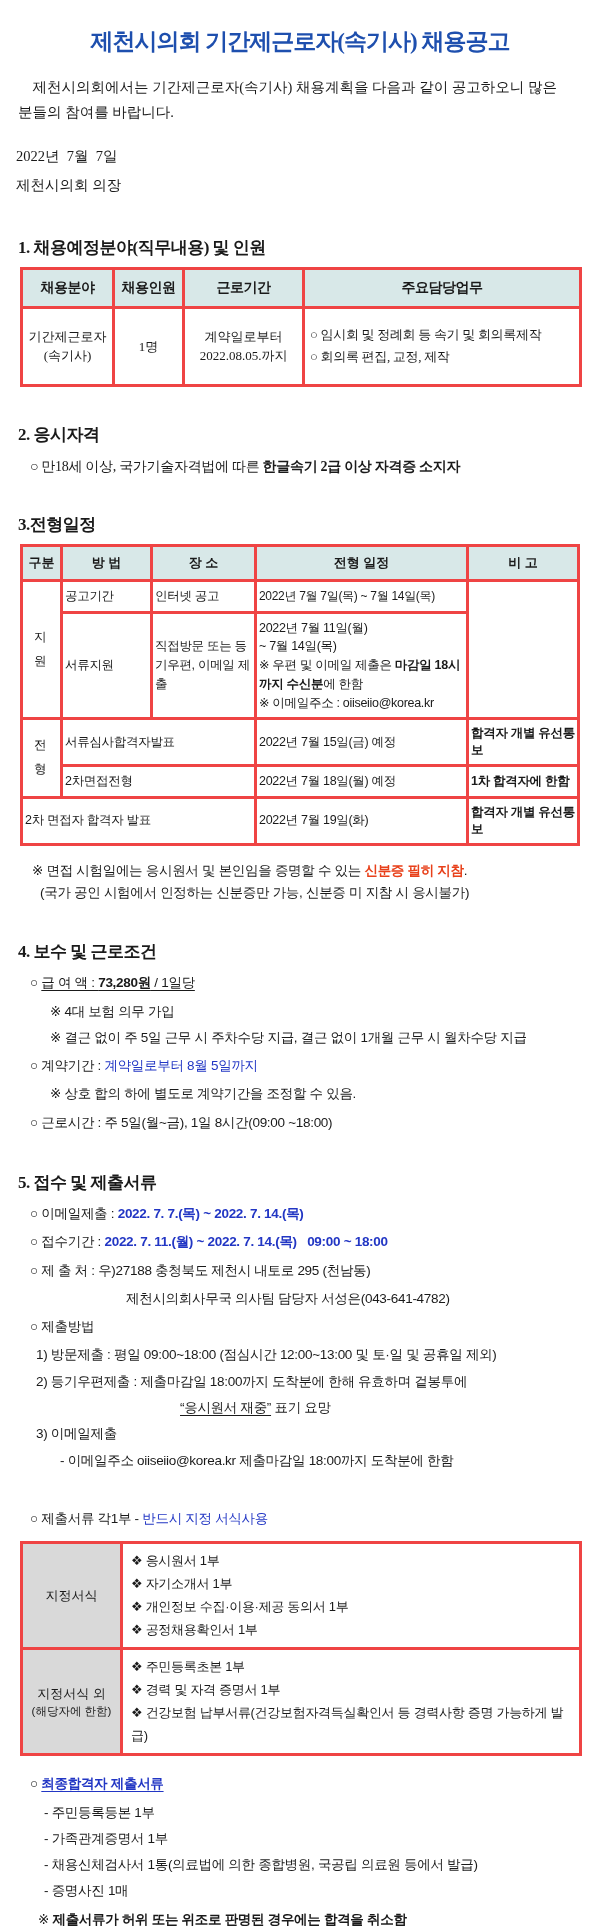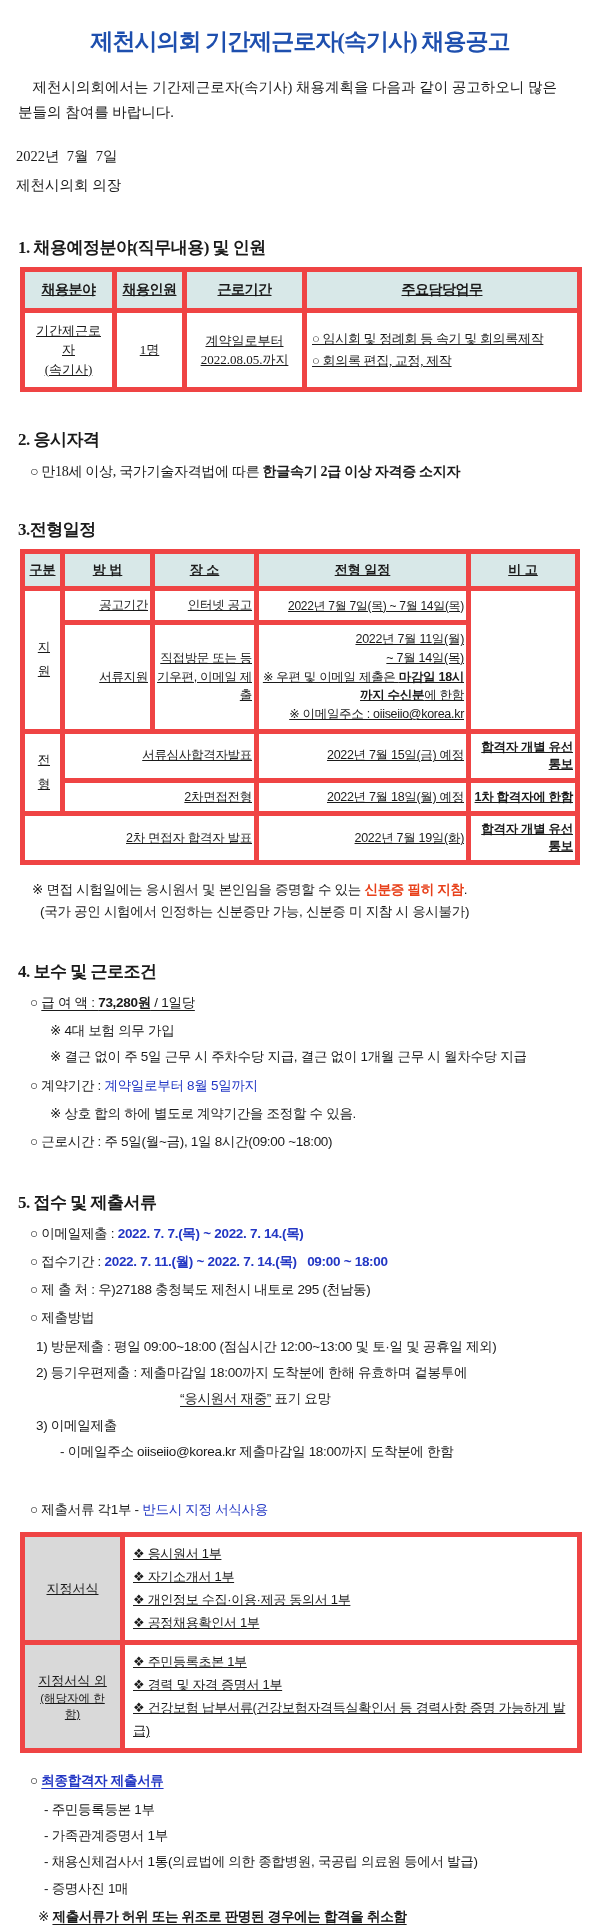--- a/index.html
+++ b/index.html
@@ -12,32 +12,32 @@
        font-family:"Liberation Serif","DejaVu Serif",serif;}
   .page{padding:20px 16px 0;}
   .title{font-size:23px;font-weight:bold;color:var(--title_blue);text-align:center;
          margin:6px 0 18px;letter-spacing:-1px;}
   .intro{font-size:14.5px;line-height:1.75;text-indent:1em;margin:0 2px;word-break:keep-all;}
   .dateblock{font-size:14.5px;line-height:2.0;margin:16px 40px 4px 0;}
   .ws-pre{white-space:pre;}
   .sec-heading{font-size:17px;font-weight:bold;margin:36px 0 8px 2px;letter-spacing:-0.5px;}
   table{border-collapse:collapse;}
   .tbl{border:2px solid #1a1a1a;margin:8px 0 0 4px;}
-  .tbl th,.tbl td{border:5px solid #ef4444;text-decoration:underline;}
+  .tbl th,.tbl td{border:3px solid #ef4444;}
   .tbl th{background:var(--table_header_bg);font-weight:bold;text-align:center;}
   
   #recruit-table{width:562px;font-size:13px;}
   #recruit-table th{font-size:14px;padding:9px 2px;letter-spacing:-0.5px;}
   #recruit-table td{padding:8px 5px;vertical-align:middle;height:78px;}
   #recruit-table .c{text-align:center;line-height:1.5;}
   #recruit-table .duty div{line-height:1.7;letter-spacing:-0.3px;}
   
   #schedule-table{width:560px;font-family:"Liberation Sans","DejaVu Sans",sans-serif;font-size:12.5px;}
   #schedule-table th{font-size:13px;padding:7px 2px;}
-  #schedule-table td{text-align:right;padding:5px 2px;line-height:1.5;vertical-align:middle;letter-spacing:-0.3px;}
+  #schedule-table td{text-align:left;padding:5px 2px;line-height:1.5;vertical-align:middle;letter-spacing:-0.3px;}
   #schedule-table .stack{width:1.2em;margin:0 auto;word-break:break-all;line-height:1.9;}
   #schedule-table .remark{font-weight:bold;line-height:1.35;}
   #schedule-table .nowrap{white-space:nowrap;font-size:12px;}
   .note-block{margin:14px 0 0 16px;font-family:"Liberation Sans","DejaVu Sans",sans-serif;
               font-size:13.5px;line-height:1.65;letter-spacing:-0.3px;}
   .note-block .paren{margin-left:8px;}
   .red{color:var(--alert_red);font-weight:bold;}
   .blue{color:var(--accent_blue);}
   .bluebold{color:var(--accent_blue);font-weight:bold;}
   .items{margin:6px 0 0 14px;font-family:"Liberation Sans","DejaVu Sans",sans-serif;
@@ -180,20 +180,21 @@
     <div class="item"><span>○ 계약기간 : </span><span class="blue">계약일로부터 8월 5일까지</span></div>
     <div class="subitem">※ 상호 합의 하에 별도로 계약기간을 조정할 수 있음.</div>
     <div class="item">○ 근로시간 : 주 5일(월~금), 1일 8시간(09:00 ~18:00)</div>
   </div>
 
   <h2 class="sec-heading">5. 접수 및 제출서류</h2>
   <div class="items" style="margin-top:0;">
     <div class="item"><span>○ 이메일제출 : </span><span class="bluebold">2022. 7. 7.(목) ~ 2022. 7. 14.(목)</span></div>
     <div class="item"><span>○ 접수기간 : </span><span class="bluebold ws-pre">2022. 7. 11.(월) ~ 2022. 7. 14.(목)   09:00 ~ 18:00</span></div>
     <div class="item"><span>○ 제 출 처 : </span><span>우)27188 충청북도 제천시 내토로 295 (천남동)</span></div>
+    <div class="indent2">제천시의회사무국 의사팀 담당자 서성은(043-641-4782)</div>
     <div class="item">○ 제출방법</div>
     <div class="subitem" style="padding-left:24px;text-indent:-18px;">1) 방문제출 : 평일 09:00~18:00 (점심시간 12:00~13:00 및 토·일 및 공휴일 제외)</div>
     <div class="subitem" style="padding-left:24px;text-indent:-18px;">2) 등기우편제출 : 제출마감일 18:00까지 도착분에 한해 유효하며 겉봉투에</div>
     <div class="indent3"><u>“응시원서 재중”</u><span> 표기 요망</span></div>
     <div class="subitem" style="padding-left:24px;text-indent:-18px;">3) 이메일제출</div>
     <div class="subitem" style="padding-left:40px;text-indent:-10px;">- 이메일주소 oiiseiio@korea.kr 제출마감일 18:00까지 도착분에 한함</div>
 
     <div class="item gap-lg"><span>○ 제출서류 각1부 - </span><span class="blue">반드시 지정 서식사용</span></div>
   </div>
 

